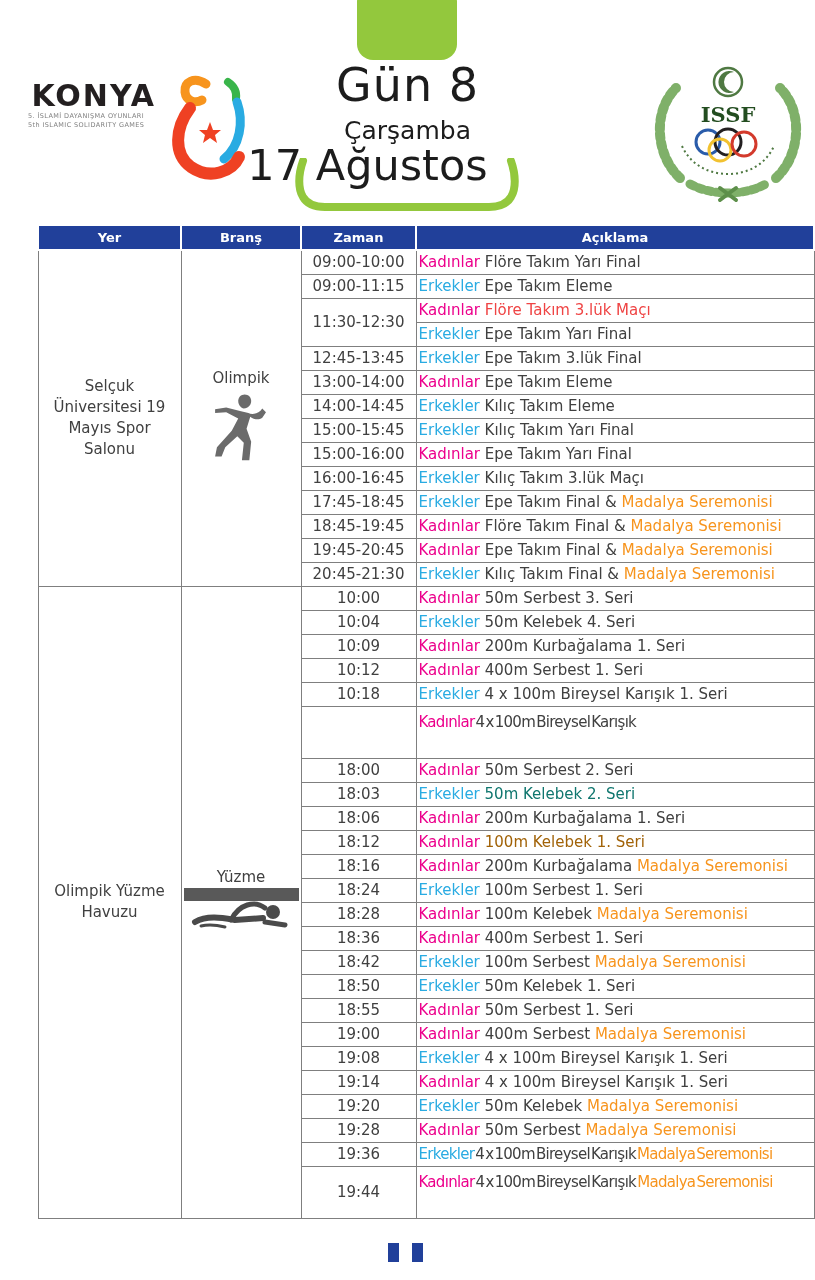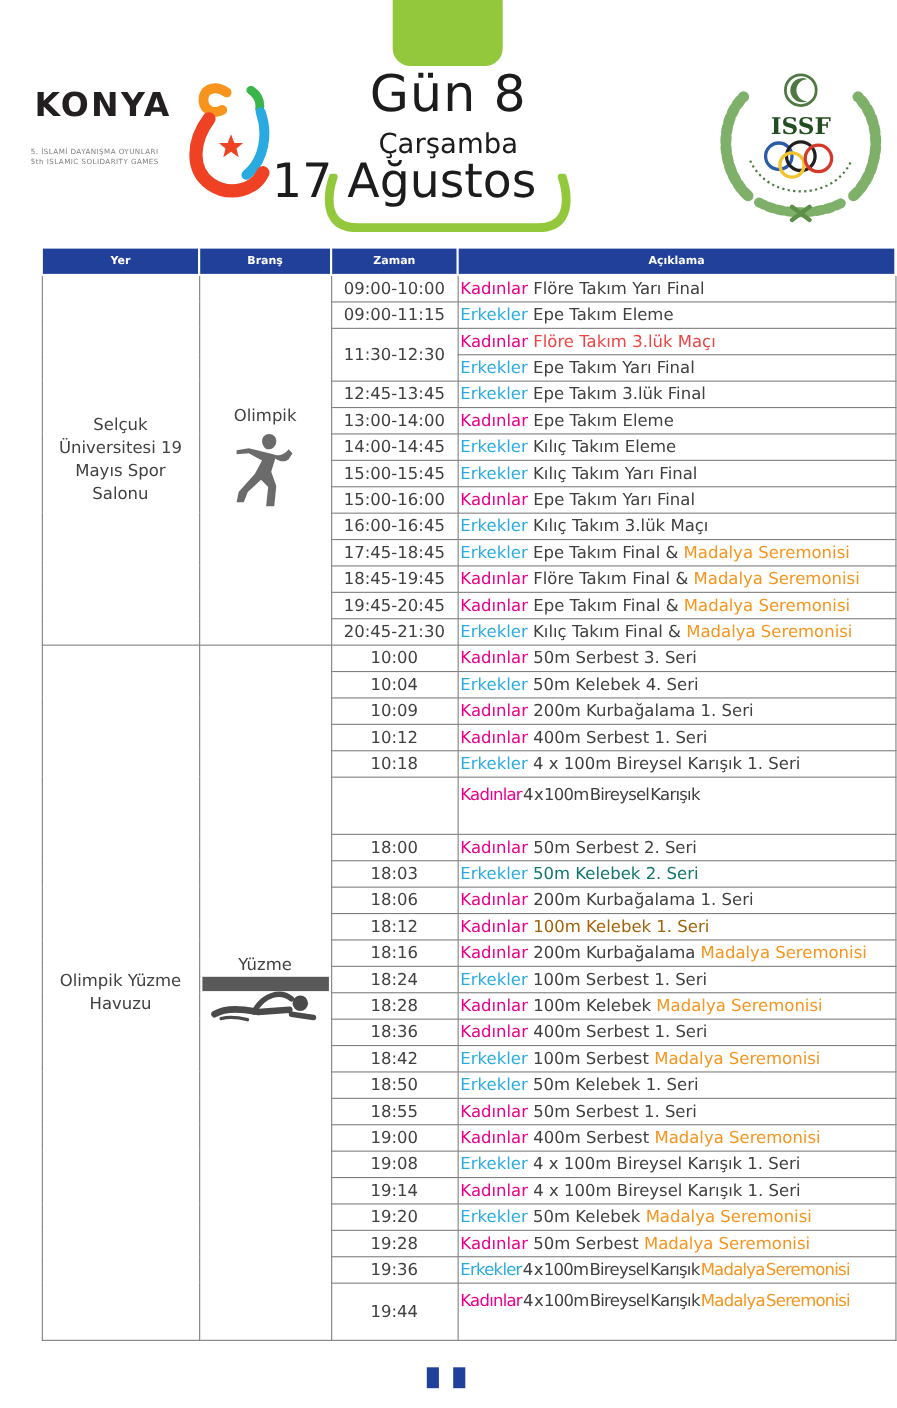--- a/index.html
+++ b/index.html
@@ -16,32 +16,32 @@
   .day-weekday{left:0;top:116px;width:815px;text-align:center;font-size:25px;color:#1c1c1c;}
   .day-date{left:0;top:140px;width:735px;text-align:center;font-size:43px;color:#1c1c1c;}
   .bracket-svg{left:294px;top:158px;}
 
   
   .konya{left:28px;top:80px;width:230px;}
   .konya-row{display:flex;align-items:flex-start;}
   .konya-text{width:128px;text-align:right;}
   .konya-name{font-size:30px;font-weight:bold;color:#231F20;letter-spacing:2px;line-height:1.05;}
   .konya-year{font-size:37px;font-weight:bold;color:#231F20;line-height:0.95;letter-spacing:1px;}
-  .konya-sub{font-size:6.5px;color:#808080;text-align:left;margin-top:22px;line-height:1.5;letter-spacing:0.4px;white-space:nowrap;}
+  .konya-sub{font-size:6.5px;color:#808080;text-align:left;margin-top:0;line-height:1.5;letter-spacing:0.4px;white-space:nowrap;}
   .konya-flame{margin-left:2px;margin-top:-10px;}
 
   
   .issf{left:646px;top:60px;}
   .issf-abbr{font-family:"DejaVu Serif","Liberation Serif",serif;font-weight:bold;fill:#234d20;font-size:21px;}
 
   
   .tbl-wrap{left:37px;top:224px;}
   table.sched{border-collapse:collapse;table-layout:fixed;width:776px;}
   table.sched th{
-    background:#21409A;color:#ffffff;font-size:10px;font-weight:bold;
+    background:#21409A;color:#ffffff;font-size:13px;font-weight:bold;
     border:2px solid #ffffff;height:23px;padding:0;
   }
   table.sched td{
     border:1px solid #7f7f7f;font-size:15px;color:#404040;
     padding:0 2px;background:#ffffff;
   }
   tbody tr{height:24px;}
   tbody tr.tall{height:52px;}
   td.venue-cell{text-align:center;line-height:1.4;white-space:pre-line;}
   td.sport-cell{text-align:center;vertical-align:middle;padding:0;}

